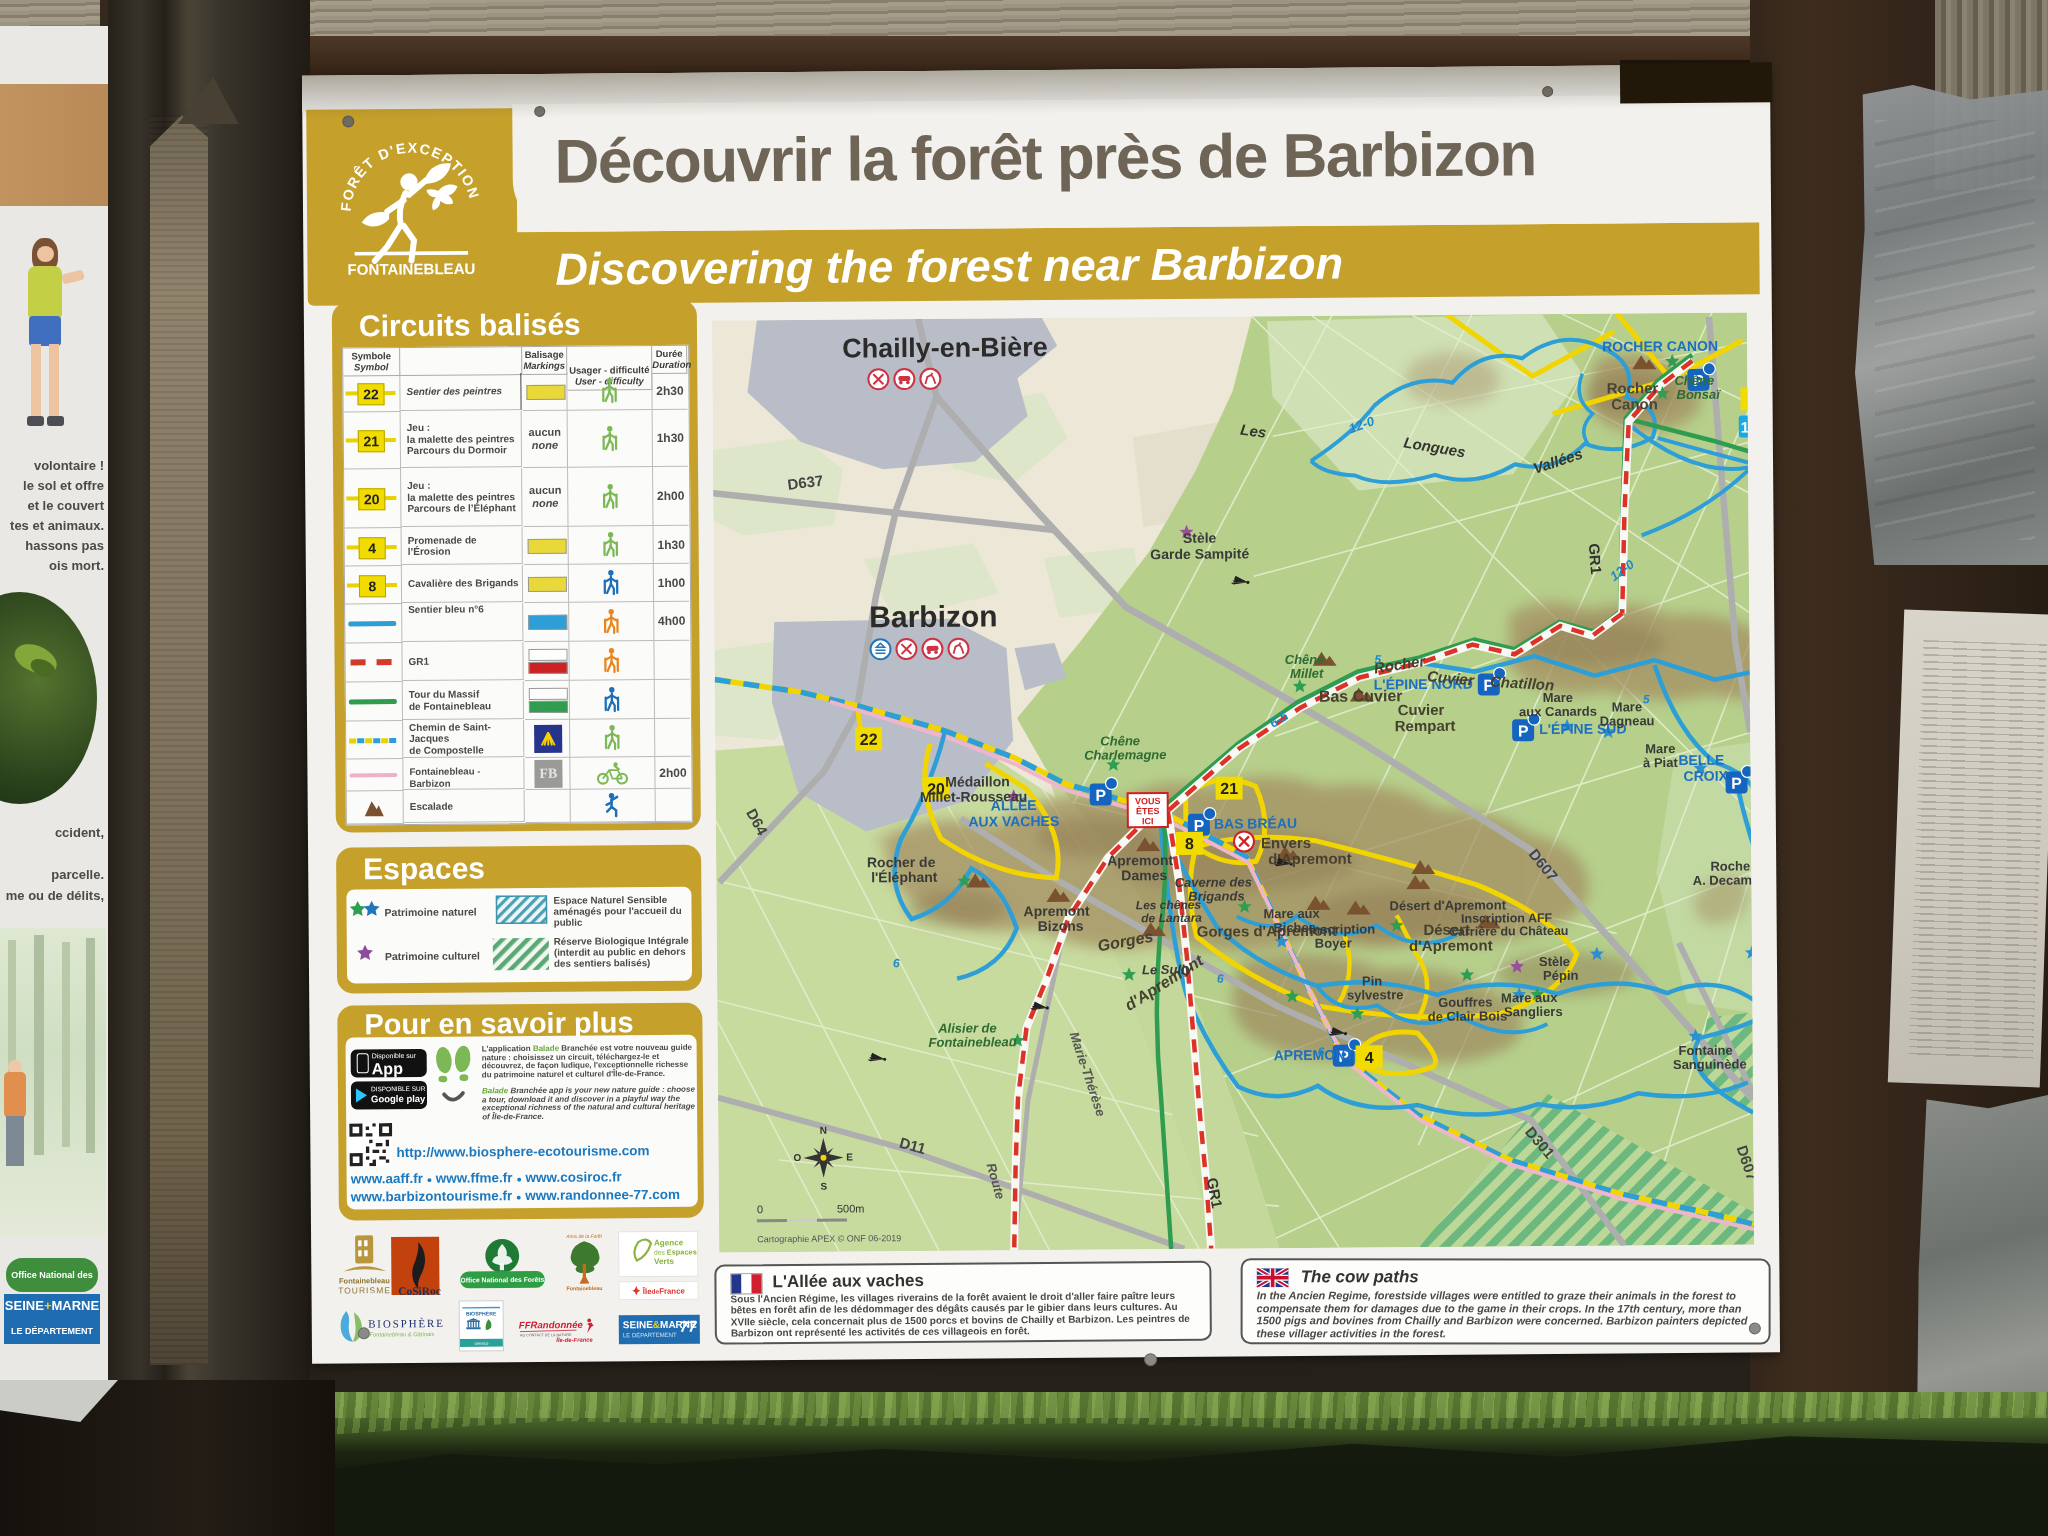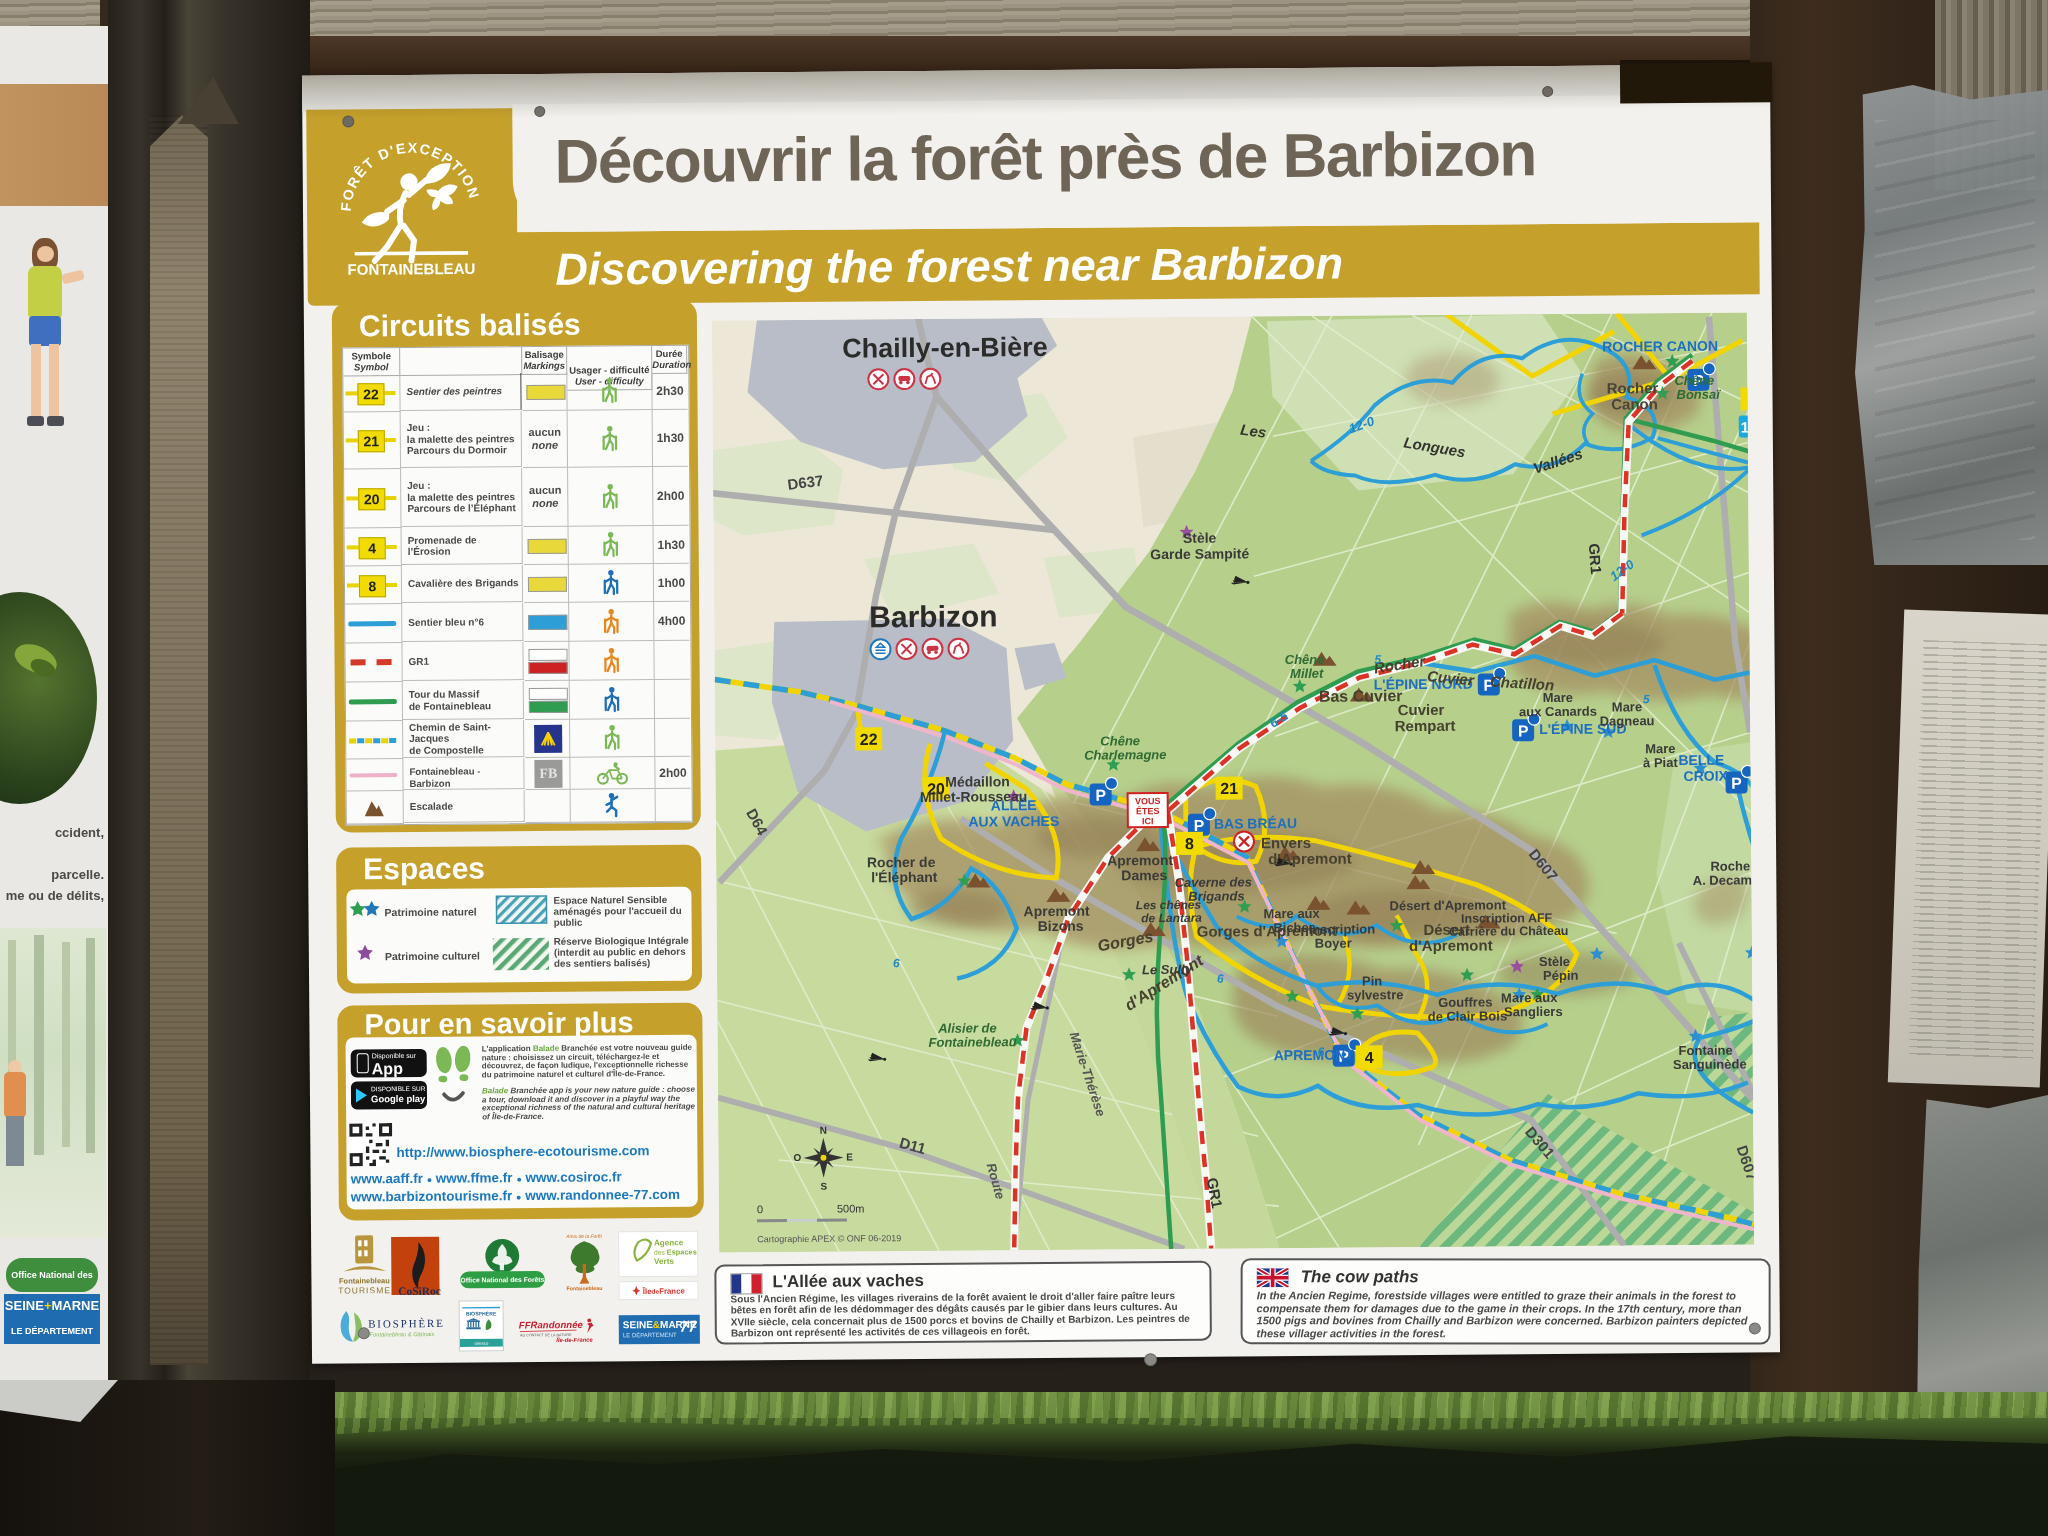--- a/index.html
+++ b/index.html
@@ -31,20 +31,21 @@
   <div class="abs" style="left:19px;top:8px;width:17px;height:16px;background:#eec39f;border-radius:50%;"></div>
   <div class="abs" style="left:10px;top:28px;width:34px;height:52px;background:#c3cf45;border-radius:8px 8px 4px 4px;"></div>
   <div class="abs" style="left:44px;top:34px;width:22px;height:10px;background:#eec39f;border-radius:4px;transform:rotate(-14deg);"></div>
   <div class="abs" style="left:11px;top:78px;width:32px;height:30px;background:#3f6fbe;border-radius:4px;"></div>
   <div class="abs" style="left:13px;top:106px;width:10px;height:74px;background:#eec39f;"></div>
   <div class="abs" style="left:31px;top:106px;width:10px;height:74px;background:#eec39f;"></div>
   <div class="abs" style="left:9px;top:178px;width:17px;height:10px;background:#4d4d55;border-radius:3px;"></div>
   <div class="abs" style="left:29px;top:178px;width:17px;height:10px;background:#4d4d55;border-radius:3px;"></div>
 </div>
 
+<div class="abs" style="left:0;top:456px;width:104px;height:130px;color:#4b4a46;font-size:13px;font-weight:bold;line-height:20px;text-align:right;padding-right:4px;">volontaire !<br>le sol et offre<br>et le couvert<br>tes et animaux.<br>hassons pas<br>ois mort.</div>
 
 <div class="abs" style="left:-58px;top:592px;width:155px;height:212px;background:radial-gradient(circle at 62% 42%,#55732f,#2a421c 65%,#1a2c12);border-radius:50%;"></div>
 <div class="abs" style="left:14px;top:646px;width:44px;height:26px;background:#84a63a;border-radius:50% 50% 45% 45%;transform:rotate(24deg);"></div>
 <div class="abs" style="left:30px;top:660px;width:26px;height:16px;background:#4b6b22;border-radius:50%;transform:rotate(24deg);"></div>
 
 <div class="abs" style="left:0;top:822px;width:104px;height:90px;color:#4b4a46;font-size:13px;font-weight:bold;line-height:21px;text-align:right;padding-right:4px;">ccident,<br><br>parcelle.<br>me ou de délits,</div>
 
 <div class="abs" style="left:0;top:928px;width:106px;height:310px;background:linear-gradient(180deg,#dfe8d2,#cfdfc2 40%,#e4e9d8);"></div>
 <div class="abs" style="left:8px;top:940px;width:8px;height:210px;background:#b9c8a6;"></div>
 <div class="abs" style="left:34px;top:935px;width:10px;height:220px;background:#aebfa0;"></div>
@@ -274,21 +275,21 @@
               </g>
             </svg>
           </div>
 <div style="position:absolute;left:309px;top:0;width:35px;height:37px;border-bottom:1px solid #bbb;font-size:12px;font-weight:bold;color:#4b4a46;text-align:center;line-height:38px;">1h00</div>
 </div>
 
 <div style="position:absolute;left:0;top:256px;width:345px;height:39px;">
 <div style="position:absolute;left:0;top:0;width:56px;height:38px;border-right:1px solid #bbb;border-bottom:1px solid #bbb;">
             <div style="position:absolute;left:3px;top:50%;margin-top:-2px;width:48px;height:5px;background:#2e9fd6;border-radius:2px;"></div>
           </div>
-<div style="position:absolute;left:57px;top:0;width:121px;height:38px;border-right:1px solid #bbb;border-bottom:1px solid #bbb;font-size:10px;font-weight:bold;color:#4b4a46;line-height:11.5px;display:flex;align-items:center;padding-left:6px;box-sizing:border-box;">
+<div style="position:absolute;left:57px;top:0;width:121px;height:38px;border-right:1px solid #bbb;border-bottom:1px solid #bbb;font-size:10px;font-weight:bold;color:#4b4a46;line-height:11.5px;display:flex;align-items:flex-start;padding-left:6px;box-sizing:border-box;">
             <span>Sentier bleu n°6</span>
           </div>
 <div style="position:absolute;left:179px;top:0;width:44px;height:38px;border-right:1px solid #bbb;border-bottom:1px solid #bbb;">
             <div style="position:absolute;left:4px;top:50%;margin-top:-7px;width:37px;height:13px;background:#2e9fd6;border:1px solid #999;"></div>
           </div>
 <div style="position:absolute;left:224px;top:0;width:84px;height:38px;border-right:1px solid #bbb;border-bottom:1px solid #bbb;display:flex;align-items:center;justify-content:center;">
             <svg width="24" height="27" viewBox="0 0 20 24">
               <g stroke="#e8871e" stroke-width="2" fill="none" stroke-linecap="round">
                 <circle cx="10" cy="3" r="2.4" fill="#e8871e" stroke="none"></circle>
                 <path d="M10,6 L10,13"></path>

